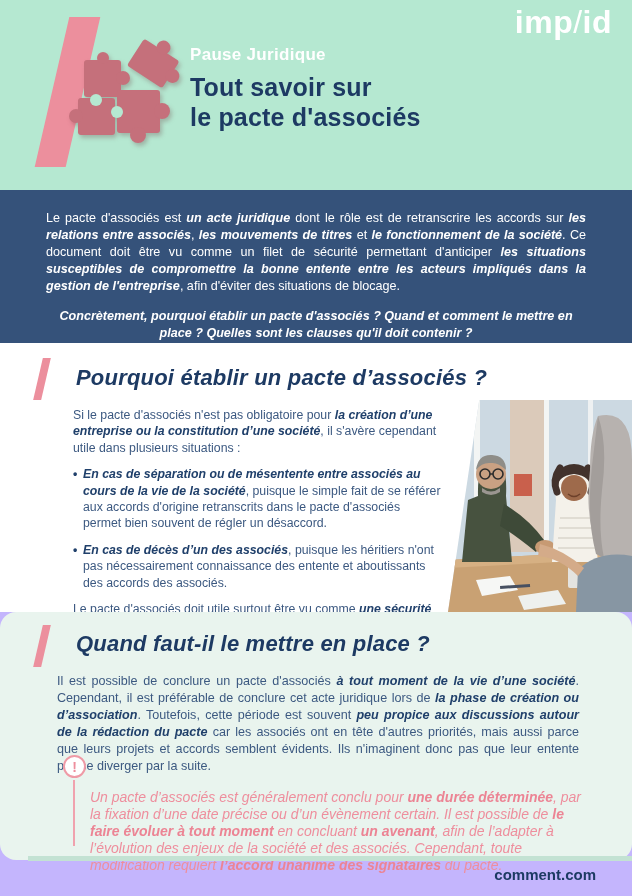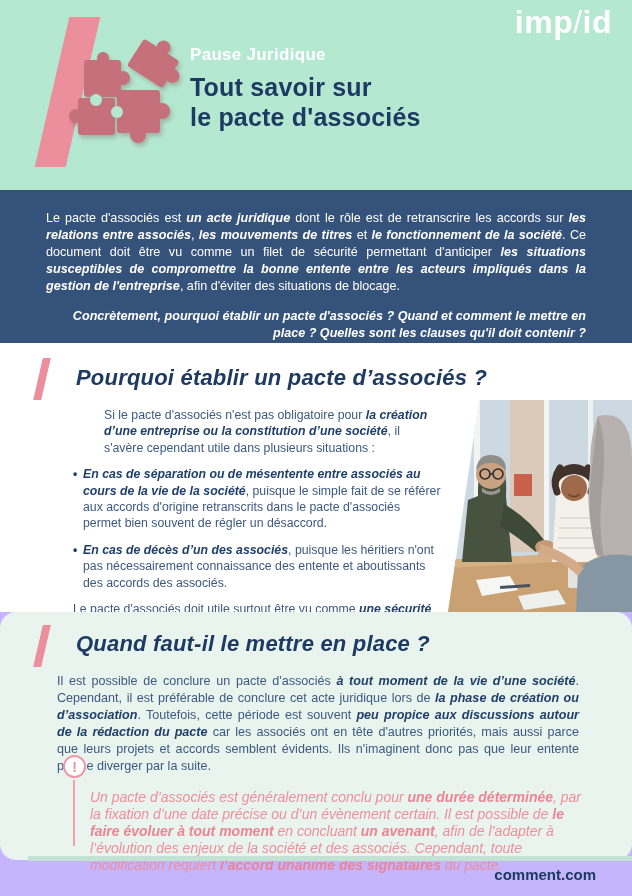--- a/index.html
+++ b/index.html
@@ -13,34 +13,34 @@
   .slash-hero { left:52px; top:17px; width:31px; height:150px; }
   .puzzle { position:absolute; left:66px; top:28px; filter:drop-shadow(2px 3px 2px rgba(100,45,55,.28)); }
   .brand { position:absolute; right:20px; top:4px; color:#ffffff; font-size:32px; font-weight:700; letter-spacing:.5px; }
   .brand .slash-glyph { font-weight:400; }
   .kicker { position:absolute; left:190px; top:45px; color:#ffffff; font-size:17px; font-weight:700; letter-spacing:.3px; }
   .title { position:absolute; left:190px; top:72px; color:#1d3a63; font-size:25px; font-weight:700; line-height:30px; letter-spacing:.2px; }
 
   
   .band { position:absolute; left:0; top:190px; width:632px; height:153px; background:#35527a; padding:20px 46px 0 46px; }
   .band p { color:#ffffff; font-size:12.6px; line-height:17px; text-align:justify; }
-  .band p + p { margin-top:13px; text-align:right; }
+  .band p + p { margin-top:13px; text-align:center; }
   .em { font-weight:700; font-style:italic; }
 
   
   .sec-heading { position:absolute; color:#1d3a63; font-size:22px; font-weight:700; font-style:italic; letter-spacing:.2px; }
   .slash-sec { width:8px; height:42px; }
 
   
   .sec-why { position:absolute; left:0; top:343px; width:632px; height:269px; background:#ffffff; }
   .sec-why .slash-sec { left:38px; top:15px; }
   .sec-why .sec-heading { left:76px; top:22px; }
   .why-body { position:absolute; left:73px; top:64px; width:368px; color:#3c5981; font-size:12.3px; line-height:16.4px; }
   .why-body .em { color:#20406b; }
-  .why-body p.lead { margin-bottom:10px;margin-left:31px; }
+  .why-body p.lead { margin-bottom:10px; }
   .why-body ul { list-style:none; }
   .why-body li { position:relative; padding-left:10px; margin-bottom:10px; }
   .why-body li::before { content:"•"; position:absolute; left:0; top:0; color:#20406b; font-weight:700; }
   .photo { position:absolute; right:0; top:57px; width:184px; height:212px;
            clip-path:polygon(17% 0, 100% 0, 100% 100%, 0 100%); }
 
   
   .sec-when { position:absolute; left:0; top:612px; width:632px; height:248px; background:#e9f4ee;border-radius:16px; }
   .sec-when .slash-sec { left:38px; top:13px; }
   .sec-when .sec-heading { left:76px; top:19px; }

